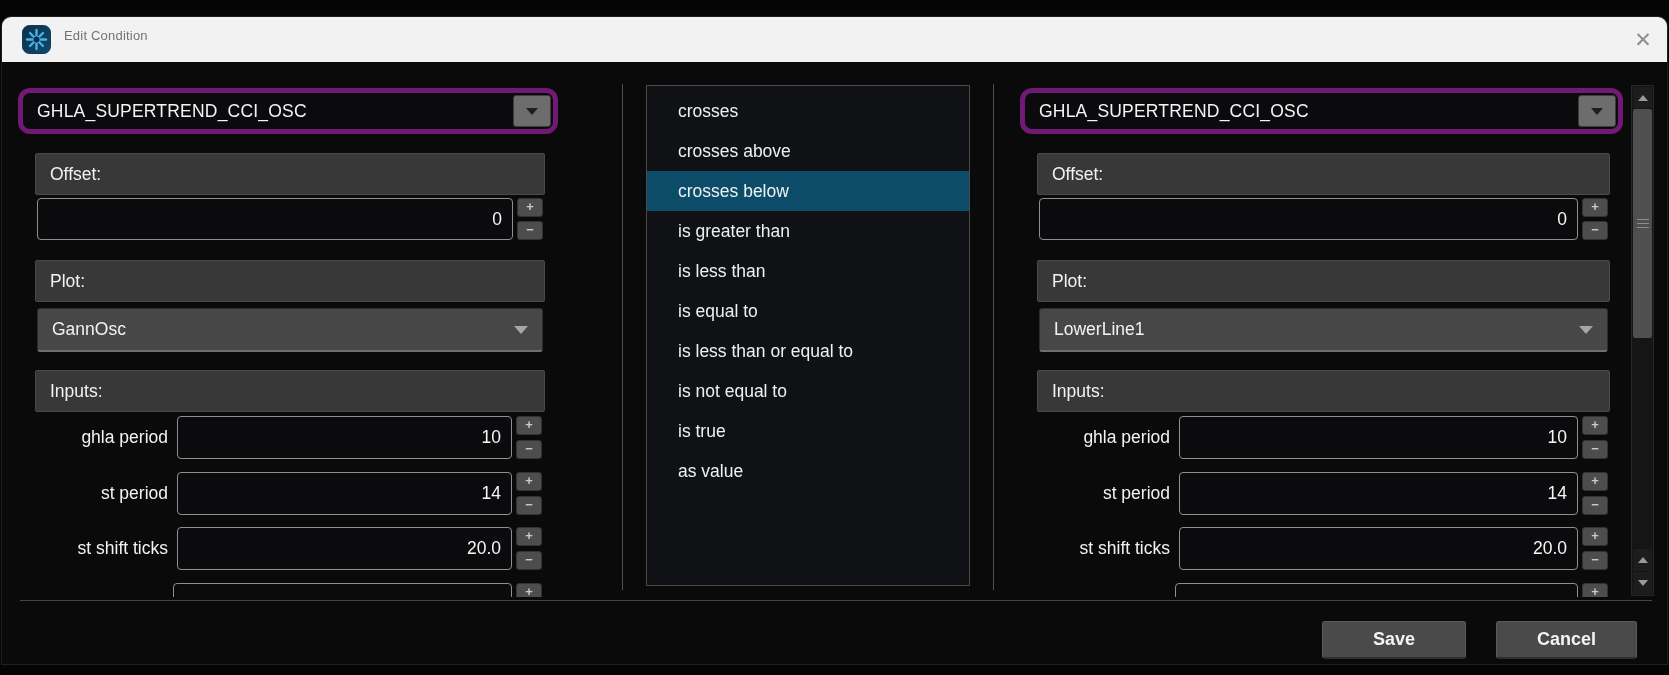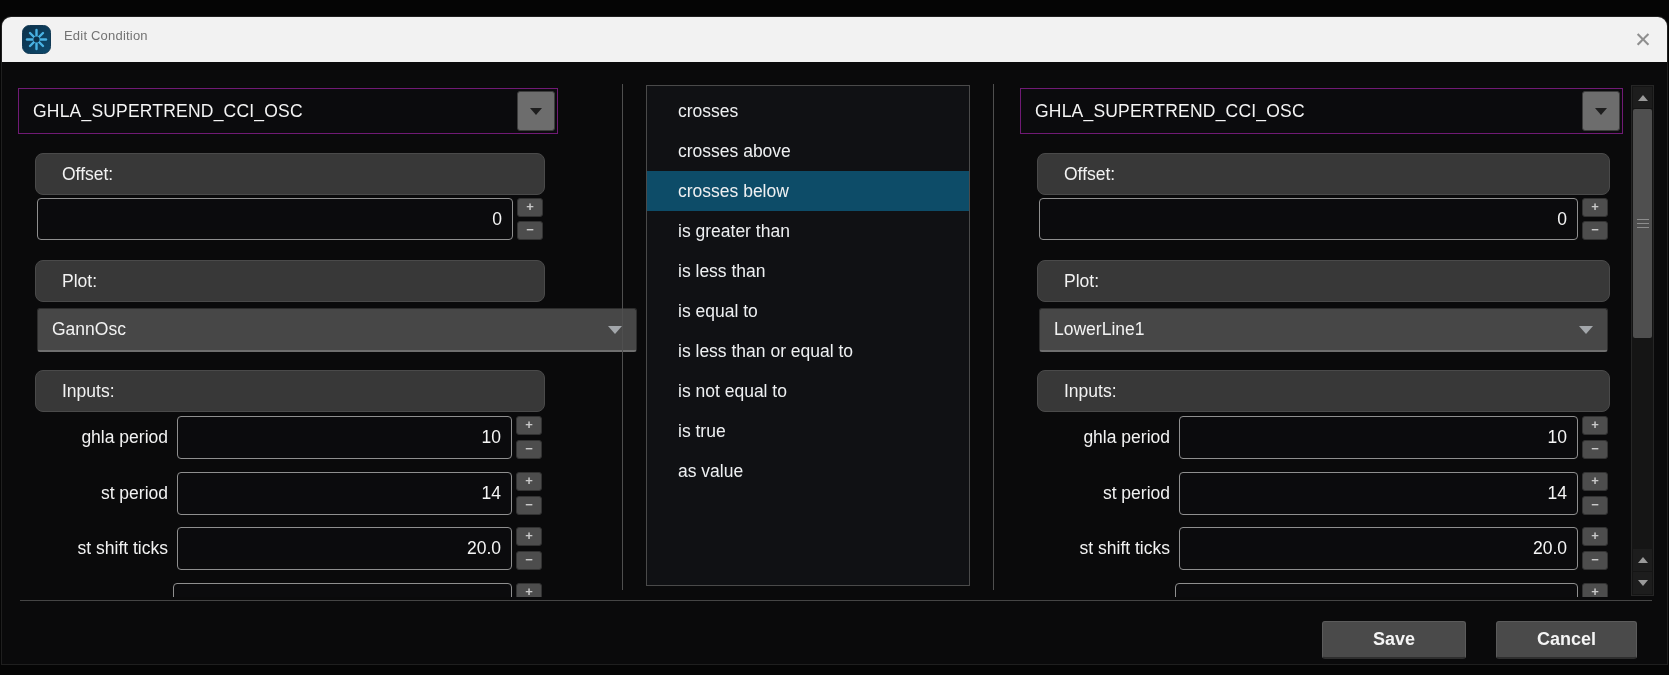--- a/index.html
+++ b/index.html
@@ -14,31 +14,31 @@
   .window-bg { left:2px; top:17px; width:1665px; height:647px; background:#0a0a0b;
                border-radius:9px 9px 0 0; box-shadow:0 0 0 1px #1f1f1f; }
   .titlebar { left:2px; top:17px; width:1665px; height:45px; background:#f2f2f2;
               border-radius:9px 9px 0 0; }
   .app-icon { left:22px; top:25px; width:29px; height:29px; }
   .window-title { left:64px; top:28px; font-size:13px; color:#737373; letter-spacing:.2px; }
   .close-btn { left:1628px; top:25px; width:30px; height:30px; display:flex; align-items:center;
                justify-content:center; color:#8f8f8f; font-size:21px; cursor:default; }
 
   
-  .combo { display:flex; align-items:stretch; background:#0b0b0d; border:1px solid #701a75;
-           border-radius:0; }
+  .combo { display:flex; align-items:stretch; background:#0b0b0d; border:5px solid #701a75;
+           border-radius:12px; }
   .combo-text { flex:1; display:flex; align-items:center; padding-left:14px; color:#f4f4f4;
                 font-size:17.5px; letter-spacing:.2px; white-space:nowrap; overflow:hidden; }
   .combo-btn { width:36px; margin:2px; background:#6d6d6d; border:1px solid #3c3c3c;
                border-radius:3px; display:flex; align-items:center; justify-content:center; }
   .tri-down { width:0; height:0; border-left:6px solid transparent; border-right:6px solid transparent;
               border-top:7px solid #1e1e1e; }
 
-  .bar { background:#383838; border:1px solid #4a4a4a; border-radius:8px; display:flex;
-         align-items:center; padding-left:26px; color:#f2f2f2; font-size:17.5px; }
+  .bar { background:#383838; border:1px solid #4a4a4a; border-radius:2px; display:flex;
+         align-items:center; padding-left:14px; color:#f2f2f2; font-size:17.5px; }
 
   .field-row { display:flex; align-items:stretch; }
   .row-label { display:flex; align-items:center; justify-content:flex-end; padding-right:9px;
                color:#f2f2f2; font-size:17.5px; white-space:nowrap; }
   .num-input { flex:1; min-width:0; background:#0b0b0d; border:1px solid #8f8f8f; border-radius:4px;
                color:#f5f5f5; font-size:17.5px; text-align:right; padding:0 10px 0 0;
                font-family:inherit; outline:none; }
   .spinner { width:26px; margin-left:4px; display:flex; flex-direction:column;
              justify-content:space-between; }
   .spin-btn { height:19px; background:#4d4d4d; border:1px solid #323232; border-radius:3px;
@@ -122,21 +122,21 @@
 <div class="abs field-row" style="left:37px; top:198px; width:506px; height:42px;">
   <input class="num-input" value="0" style="">
   <span class="spinner">
     <span class="spin-btn">+</span>
     <span class="spin-btn">−</span>
   </span>
 </div>
 
 <div class="abs bar" style="left:35px; top:260px; width:510px; height:42px;">Plot:</div>
 
-<div class="abs dd" style="left:37px; top:308px; width:600px; height:44px;">
+<div class="abs dd" style="left:37px; top:308px; width:506px; height:44px;">
   <span class="dd-text">GannOsc</span>
   <span class="dd-arrow"></span>
 </div>
 
 <div class="abs bar" style="left:35px; top:370px; width:510px; height:42px;">Inputs:</div>
 
 <div class="abs field-row" style="left:18px; top:416px; width:524px; height:43px;">
   <span class="row-label" style="width:150px;">ghla period</span>
   <input class="num-input" value="10" style="">
   <span class="spinner">

